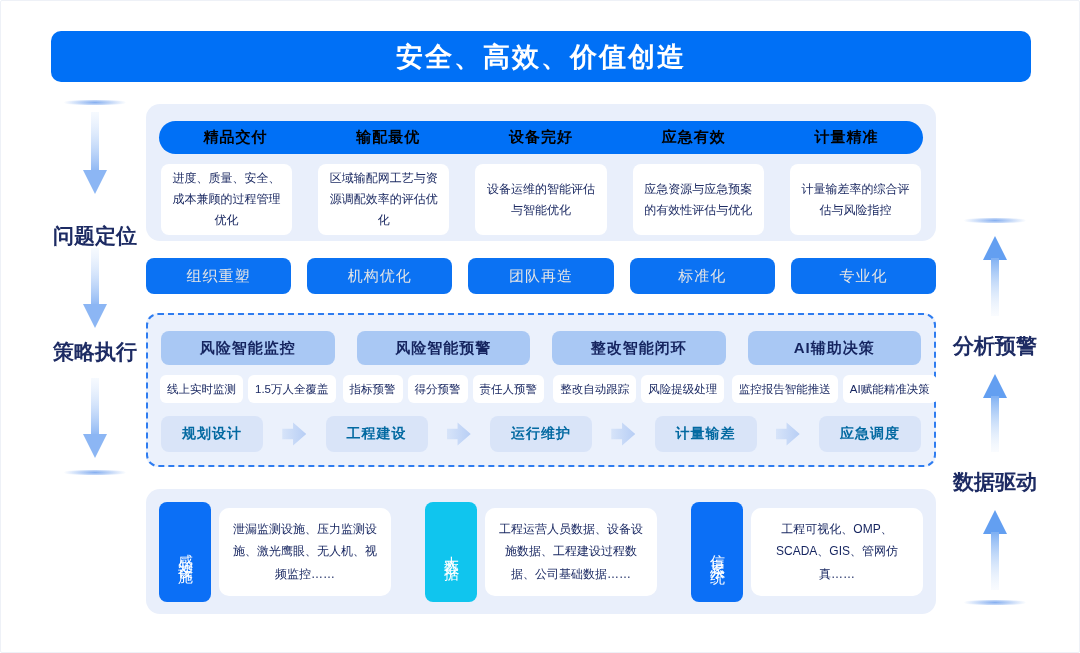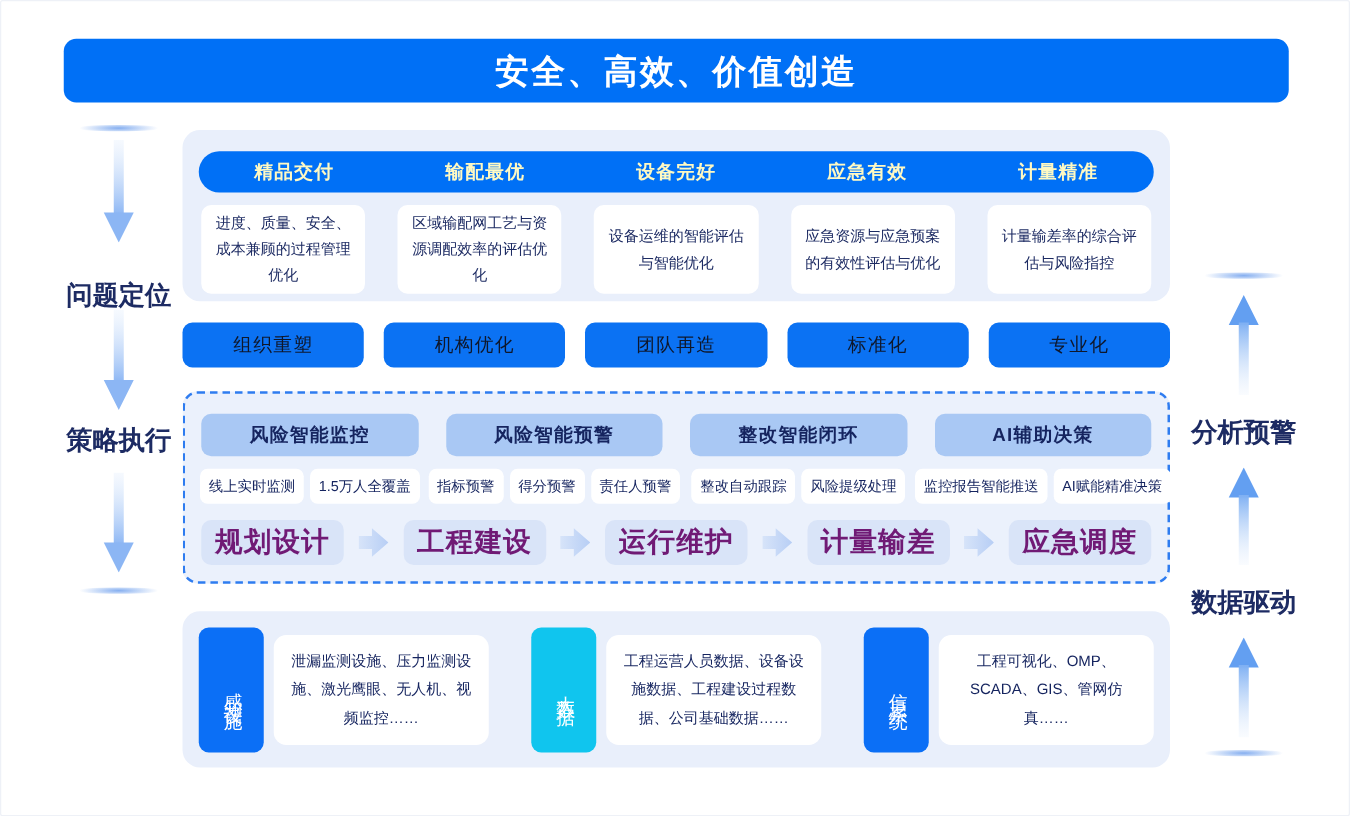--- a/index.html
+++ b/index.html
@@ -18,42 +18,42 @@
   .rail{position:absolute;width:128px;}
   .rail-item{position:absolute;left:50%;transform:translateX(-50%);}
   .flow-label{font-size:21px;font-weight:600;color:#1d2b63;white-space:nowrap;}
   .dash{width:74px;height:5px;border-radius:50%;
     background:radial-gradient(50% 100% at 50% 50%,#86aff0 0%,rgba(134,175,240,0) 85%);}
   
   .panel{position:absolute;left:145px;width:790px;background:#e9effb;border-radius:14px;box-sizing:border-box;}
   .goals-panel{top:103px;height:137px;}
   .goal-bar{margin:17px 13px 0;height:33px;background:#0070f6;border-radius:17px;display:flex;}
   .goal-bar span{flex:1;display:flex;align-items:center;justify-content:center;
-    color:#fef9c3;font-size:15px;font-weight:600;letter-spacing:1px;}
+    color:#000000;font-size:15px;font-weight:600;letter-spacing:1px;}
   .goal-cards{margin:10px 15px 0;display:flex;gap:26px;}
   .goal-card{flex:1;background:#fff;border-radius:8px;min-height:56px;display:flex;align-items:center;
     justify-content:center;padding:4px 9px;font-size:12px;line-height:1.75;text-align:center;box-sizing:border-box;}
   
   .strategy-row{position:absolute;left:145px;top:257px;width:790px;height:36px;display:flex;gap:16px;}
   .strategy-btn{flex:1;background:#0b72f3;border-radius:8px;display:flex;align-items:center;justify-content:center;
-    color:#0f172a;font-size:15px;font-weight:500;letter-spacing:1px;}
+    color:#e5e5e5;font-size:15px;font-weight:500;letter-spacing:1px;}
   
   .dashed-panel{position:absolute;left:145px;top:312px;width:790px;height:154px;
     border:2px dashed #2e7cf0;border-radius:12px;background:#ebf1fc;box-sizing:border-box;padding:16px 13px 16px;}
   .cap-row{display:flex;gap:22px;}
   .cap-col{flex:1;min-width:0;}
   .cap-pill{height:34px;background:#a9c8f4;border-radius:8px;display:flex;align-items:center;justify-content:center;
     font-size:15px;font-weight:600;color:#15245f;letter-spacing:1px;}
   .tag-row{display:flex;gap:22px;margin-top:10px;}
   .tags{flex:1;display:flex;gap:5px;justify-content:center;min-width:0;}
   .tag{height:28px;background:#fff;border-radius:6px;padding:0 7px;display:flex;align-items:center;
     justify-content:center;font-size:11.5px;font-weight:500;color:#15245f;white-space:nowrap;}
   .process-row{margin-top:13px;display:flex;align-items:center;justify-content:space-between;}
-  .p-box{width:114px;height:36px;background:#d9e4f8;border-radius:8px;display:flex;align-items:center;
-    justify-content:center;font-size:22px;font-weight:600;color:#701a75;letter-spacing:1px;}
+  .p-box{width:102px;height:36px;background:#d9e4f8;border-radius:8px;display:flex;align-items:center;
+    justify-content:center;font-size:14px;font-weight:600;color:#0369a1;letter-spacing:1px;}
   .p-arrow{width:24px;height:26px;background:linear-gradient(90deg,#d7e4f9,#b7cef5);
     clip-path:polygon(0 30%,45% 30%,45% 6%,100% 50%,45% 94%,45% 70%,0 70%);}
   
   .data-panel{top:488px;height:125px;display:flex;align-items:center;gap:34px;padding:0 13px;}
   .data-group{display:flex;gap:8px;align-items:center;}
   .vbox{width:52px;height:100px;border-radius:8px;background:#0b6ff6;display:flex;align-items:center;
     justify-content:center;color:#fff;font-size:15px;font-weight:500;}
   .vbox span{writing-mode:vertical-lr;text-orientation:upright;letter-spacing:5px;}
   .vbox.cyan{background:#10c5ee;}
   .data-card{width:172px;height:88px;background:#fff;border-radius:10px;display:flex;align-items:center;

